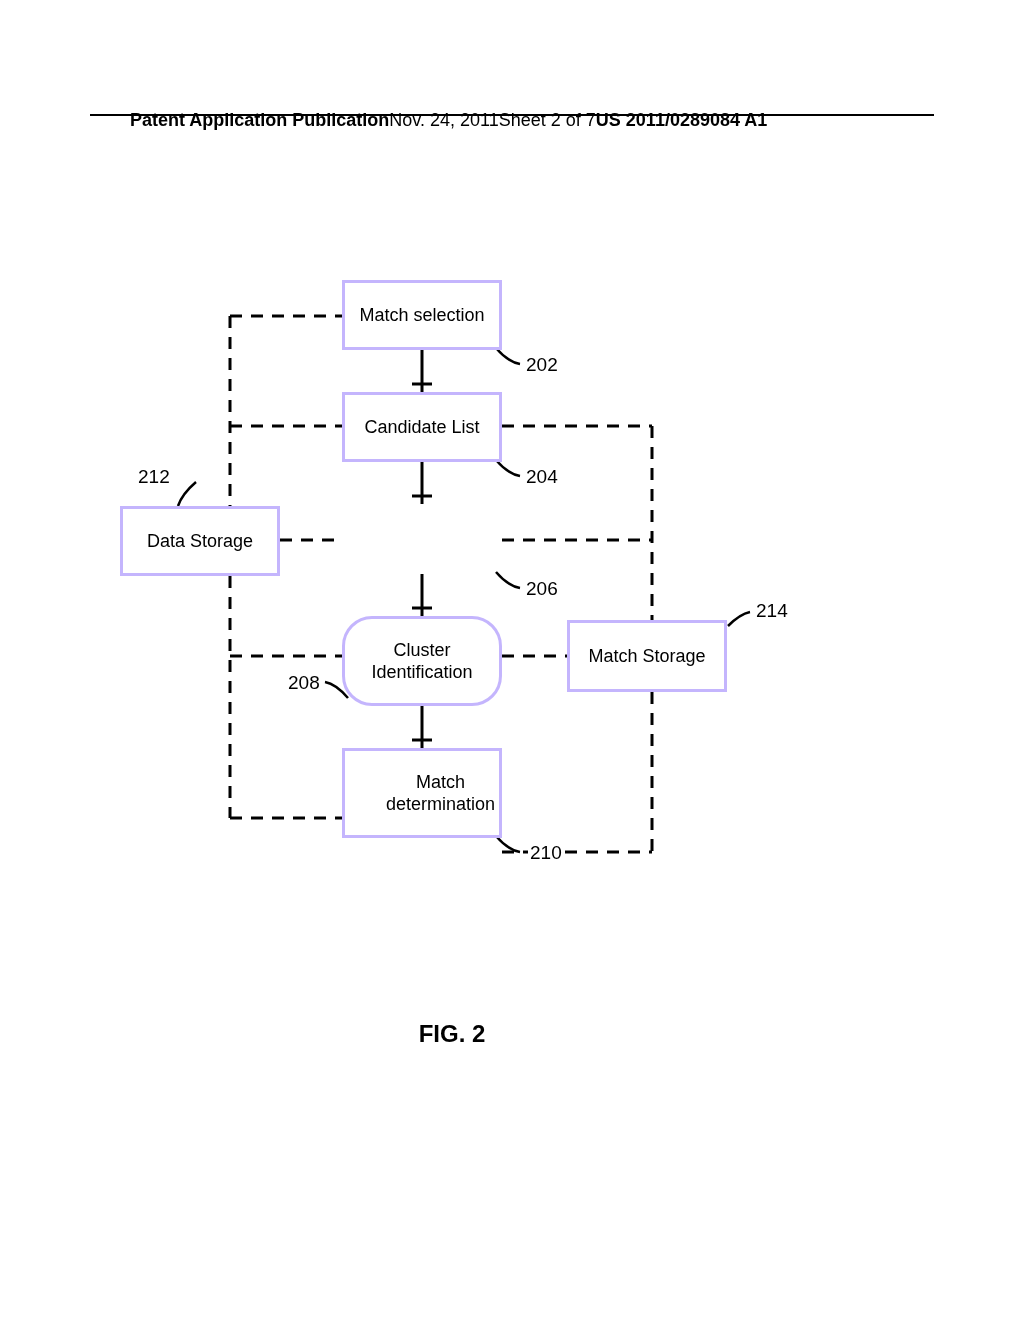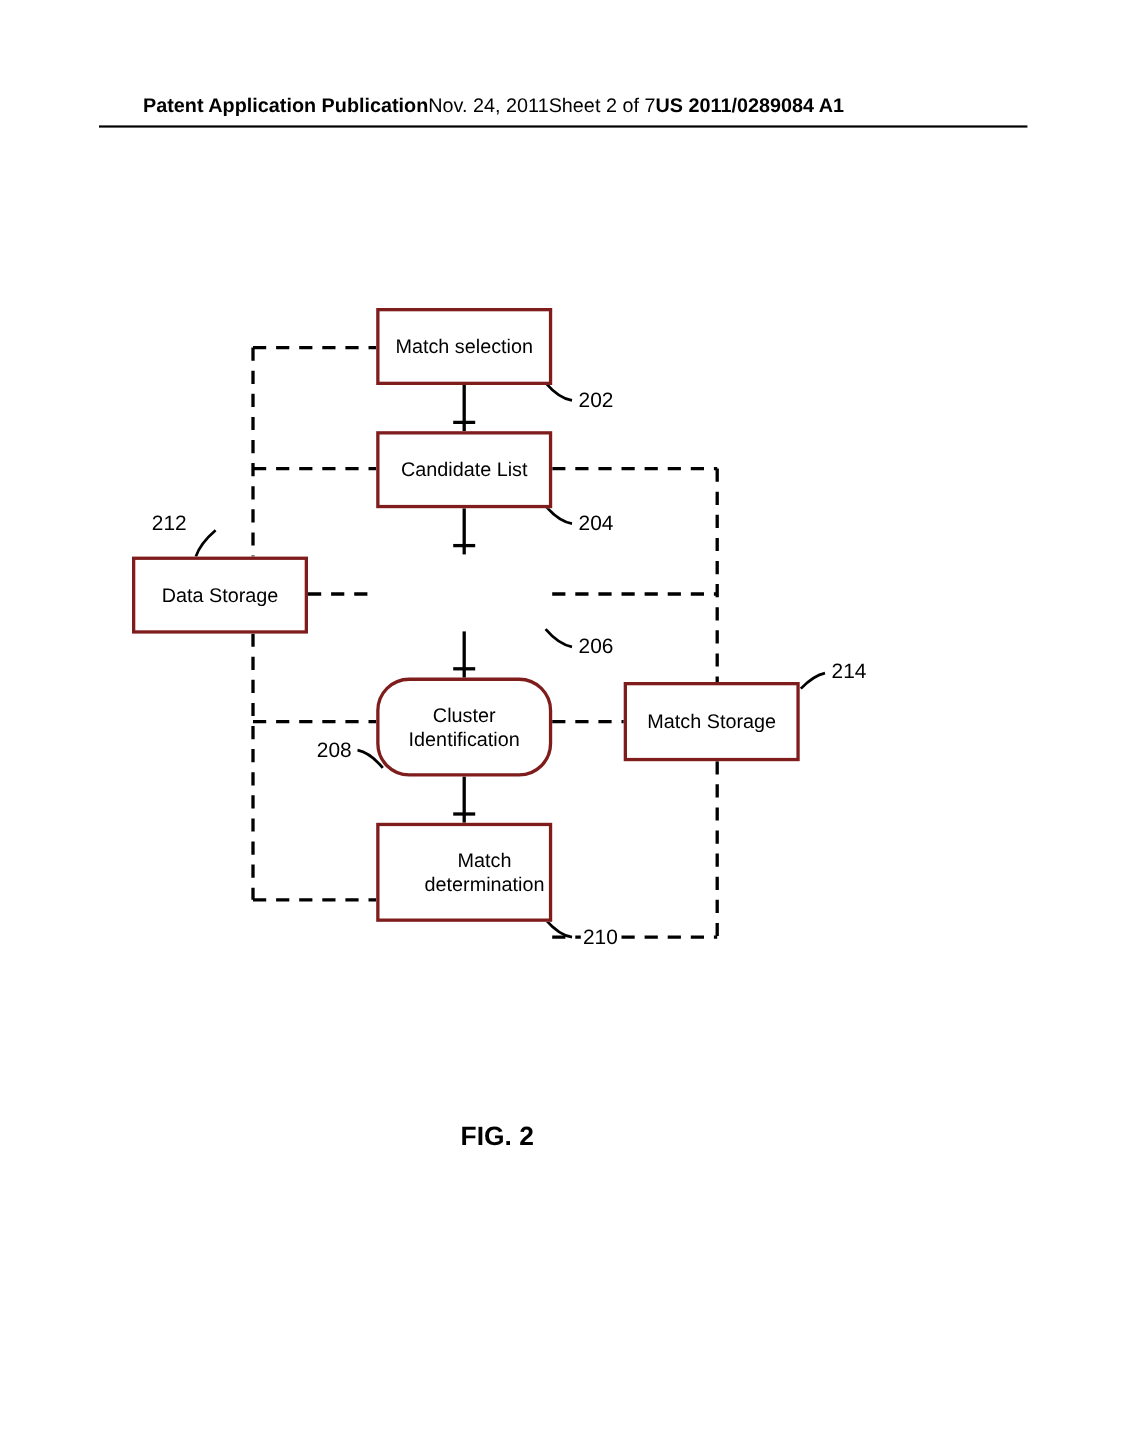--- a/index.html
+++ b/index.html
@@ -19,39 +19,39 @@
     left: 0;
     width: 916px;
     padding: 0 47px 0 130px;
     display: flex;
     align-items: baseline;
     font-size: 18px;
   }
   .page-header .left { font-weight: bold; }
   .page-header .mid { font-weight: normal; }
   .page-header .sheet { font-weight: normal; }
-  .page-header .right { font-weight: bold; }
+  .page-header .right { font-weight: bold; margin-top: 24px; }
   .hr {
     position: absolute;
     top: 114px;
     left: 90px;
     width: 844px;
     height: 0;
     border-top: 2px solid #000;
   }
   .diagram {
     position: absolute;
     top: 280px;
     left: 120px;
     width: 784px;
     height: 720px;
   }
   .box {
     position: absolute;
-    border: 3px solid #7f1d1d;
+    border: 3px solid #c4b5fd;
     background: #fff;
     display: flex;
     align-items: center;
     justify-content: center;
     text-align: center;
     font-size: 18px;
     line-height: 1.25;
     padding: 6px;
   }
   svg.conn {

